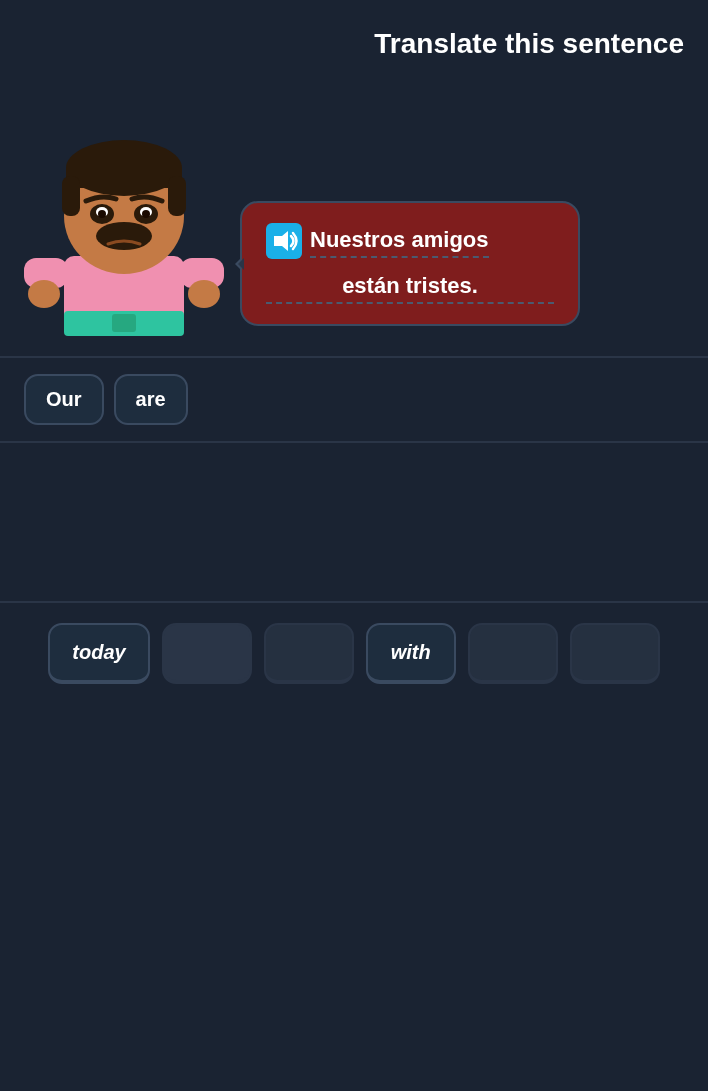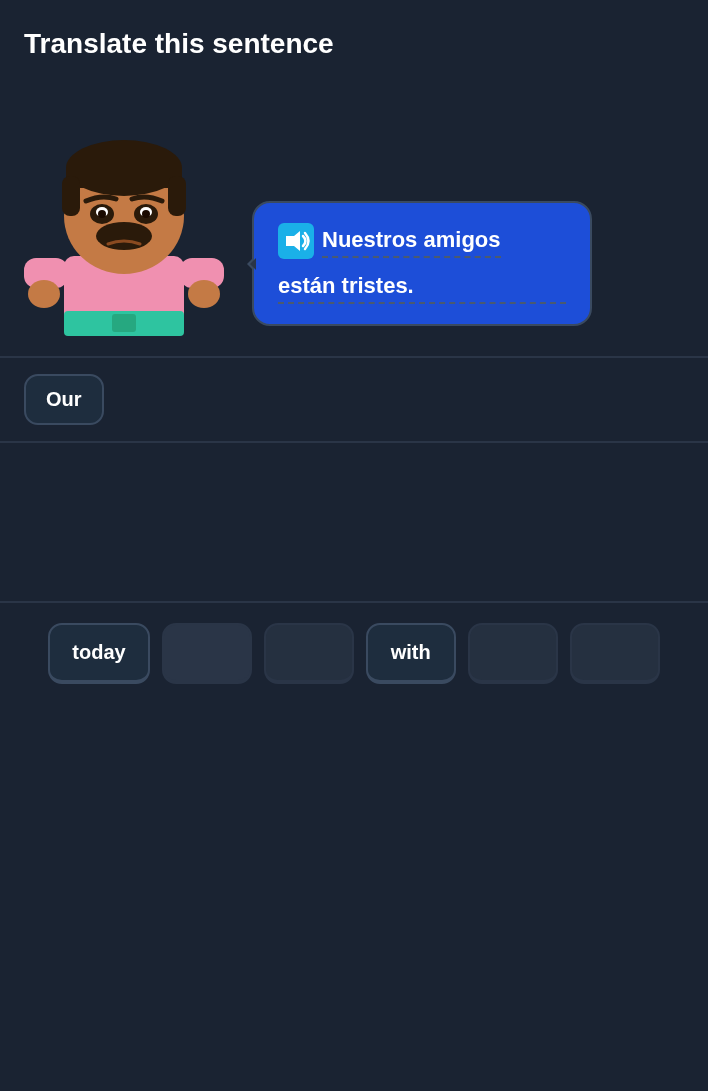--- a/index.html
+++ b/index.html
@@ -10,22 +10,23 @@
       background-color: #1a2332;
       font-family: 'Arial', sans-serif;
       color: #ffffff;
       overflow: hidden;
       position: relative;
     }
 
     .page-title {
       font-size: 28px;
       font-weight: 900;
-      padding: 28px 32px 16px 24px;
-      color: #ffffff;
+      padding: 28px 24px 16px 24px;
+      color: #ffffff;
+      text-align: right;
     }
 
     .character-area {
       display: flex;
       align-items: flex-end;
       padding: 10px 24px 0 24px;
       height: 280px;
       position: relative;
     }
 
@@ -36,25 +37,25 @@
       flex-shrink: 0;
     }
 
     
     .character-svg {
       width: 200px;
       height: 260px;
     }
 
     .speech-bubble {
-      background-color: #1d4ed8;
+      background-color: #7f1d1d;
       border: 2px solid #3a4a60;
       border-radius: 18px;
       padding: 20px 24px;
-      margin-left: 28px;
+      margin-left: 16px;
       margin-bottom: 30px;
       position: relative;
       flex: 1;
       max-width: 340px;
     }
 
     .speech-bubble::before {
       content: '';
       position: absolute;
       left: -14px;
@@ -96,20 +97,21 @@
     }
 
     .speech-line2 {
       font-size: 22px;
       font-weight: 600;
       color: #ffffff;
       line-height: 1.4;
       border-bottom: 2px dashed #4a5a70;
       width: 100%;
       margin-top: 4px;
+      text-align: center;
     }
 
     .divider {
       height: 2px;
       background-color: #2a3547;
       margin: 0 0;
     }
 
     .answer-area {
       min-height: 80px;
@@ -164,20 +166,21 @@
     .bank-chip.used {
       background-color: #2a3547;
       border-color: #2a3547;
       color: transparent;
     }
 
     .bank-chip-row {
       display: flex;
       gap: 12px;
       justify-content: center;
+      font-style: italic;
     }
 
     .second-row {
       margin-top: 0;
     }
 
     .bank-chip.dim {
       background-color: #253040;
       border-color: #2a3547;
       color: #253040;
@@ -243,20 +246,21 @@
       <span class="speech-text">Nuestros amigos</span>
       <span class="speech-line2">están tristes.</span>
     </div>
   </div>
 </div>
 
 <div class="divider"></div>
 
 <div class="answer-area">
   <div class="word-chip">Our</div>
+  <div class="word-chip">are</div>
 </div>
 
 <div class="middle-area"></div>
 
 <div class="word-bank-area">
   <div class="bank-chip-row">
     <div class="bank-chip">today</div>
     <div class="bank-chip used"></div>
   </div>
   <div class="bank-chip-row second-row">

